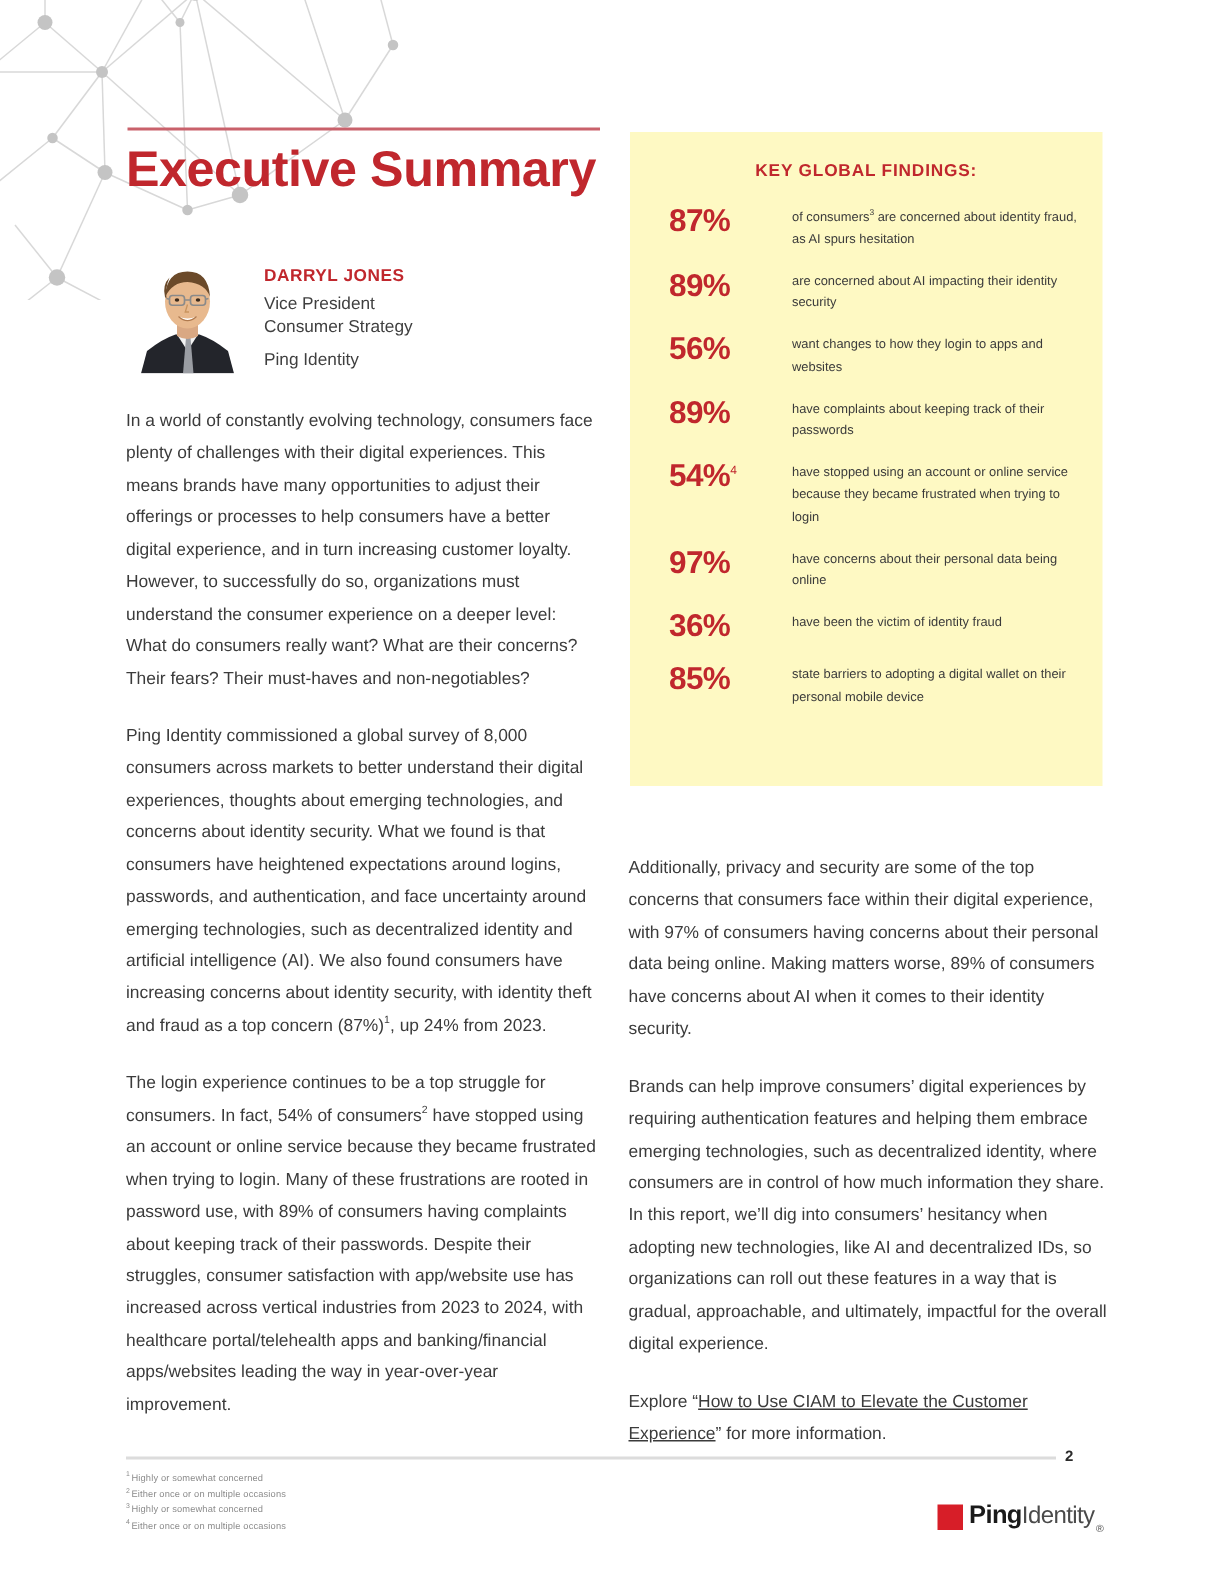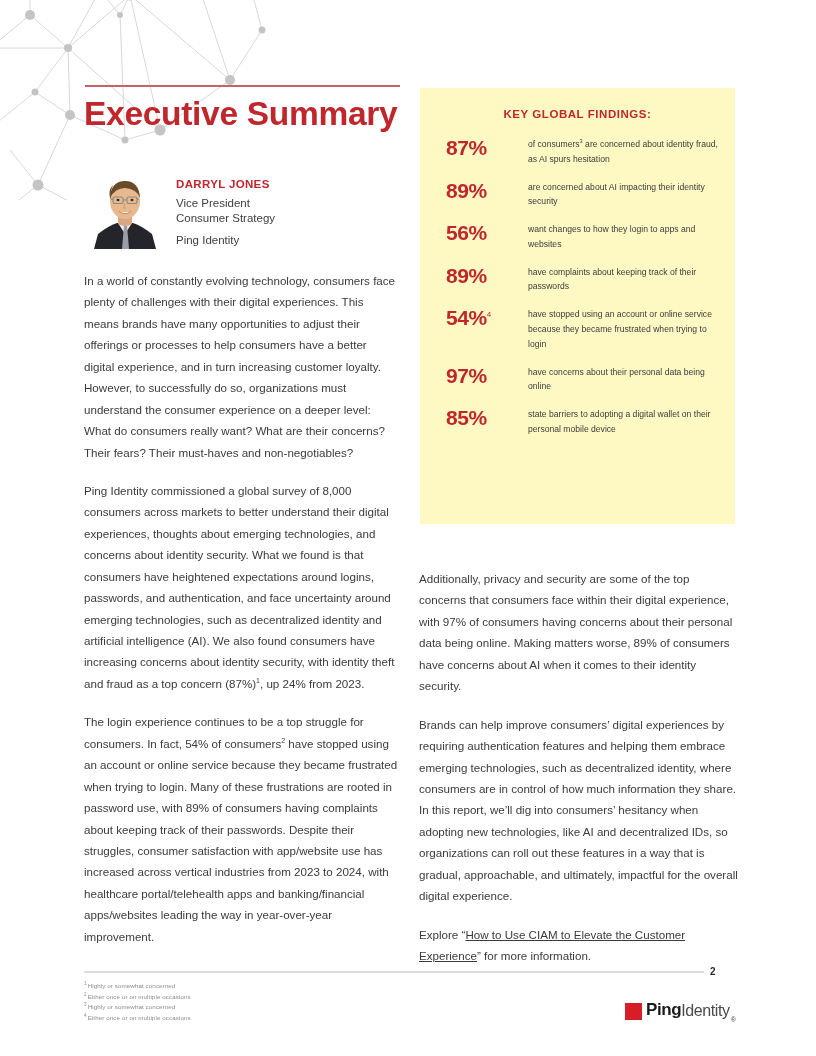--- a/index.html
+++ b/index.html
@@ -396,20 +396,24 @@
         </div>
         <div class="finding-row">
           <div class="finding-pct">54%<sup>4</sup></div>
           <div class="finding-text"><span>have stopped using an account or online service because they became frustrated when trying to login</span></div>
         </div>
         <div class="finding-row">
           <div class="finding-pct">97%</div>
           <div class="finding-text"><span>have concerns about their personal data being online</span></div>
         </div>
         <div class="finding-row">
+          <div class="finding-pct">36%</div>
+          <div class="finding-text"><span>have been the victim of identity fraud</span></div>
+        </div>
+        <div class="finding-row">
           <div class="finding-pct">85%</div>
           <div class="finding-text"><span>state barriers to adopting a digital wallet on their personal mobile device</span></div>
         </div>
       </div>
   </div>
 
   <div class="col-left">
     <p class="body-p">In a world of constantly evolving technology, consumers face plenty of challenges with their digital experiences. This means brands have many opportunities to adjust their offerings or processes to help consumers have a better digital experience, and in turn increasing customer loyalty. However, to successfully do so, organizations must understand the consumer experience on a deeper level: What do consumers really want? What are their concerns? Their fears? Their must-haves and non-negotiables?</p>
     <p class="body-p"><span>Ping Identity commissioned a global survey of 8,000 consumers across markets to better understand their digital experiences, thoughts about emerging technologies, and concerns about identity security. What we found is that consumers have heightened expectations around logins, passwords, and authentication, and face uncertainty around emerging technologies, such as decentralized identity and artificial intelligence (AI). We also found consumers have increasing concerns about identity security, with identity theft and fraud as a top concern (87%)</span><sup>1</sup><span>, up 24% from 2023.</span></p>
     <p class="body-p"><span>The login experience continues to be a top struggle for consumers. In fact, 54% of consumers</span><sup>2</sup><span> have stopped using an account or online service because they became frustrated when trying to login. Many of these frustrations are rooted in password use, with 89% of consumers having complaints about keeping track of their passwords. Despite their struggles, consumer satisfaction with app/website use has increased across vertical industries from 2023 to 2024, with healthcare portal/telehealth apps and banking/financial apps/websites leading the way in year-over-year improvement.</span></p>

